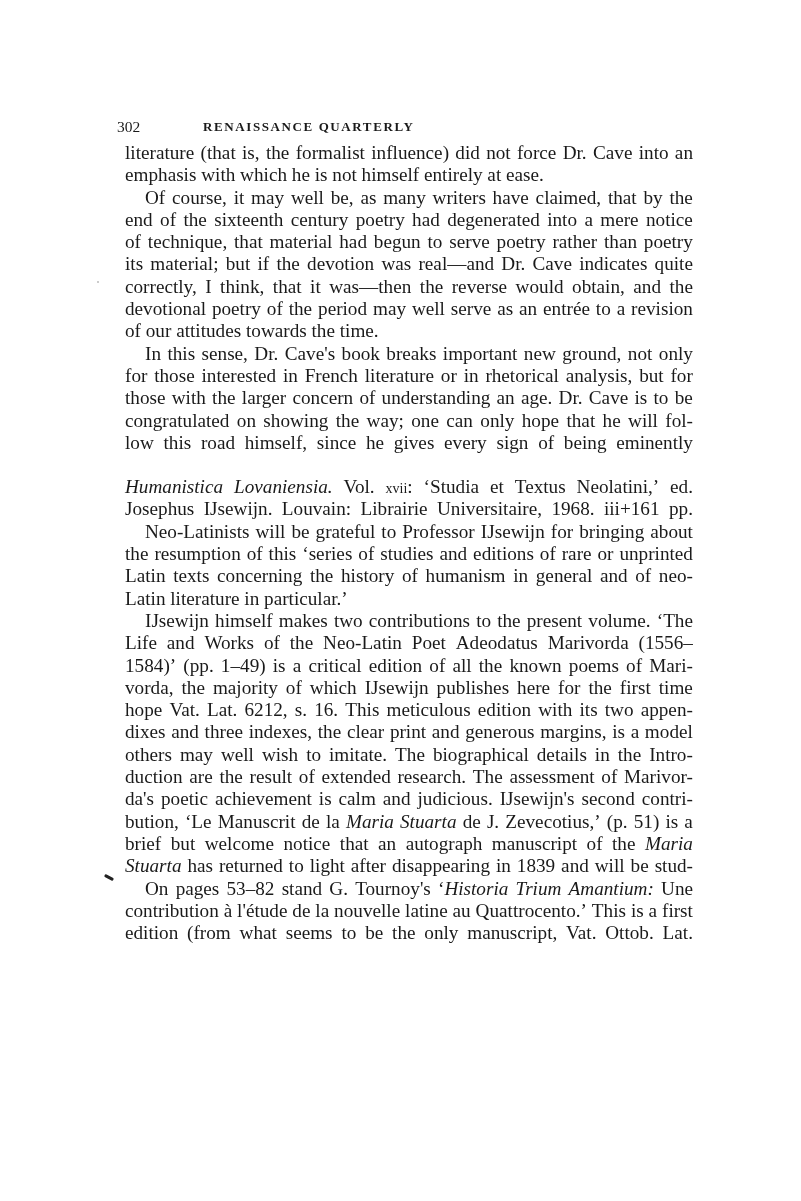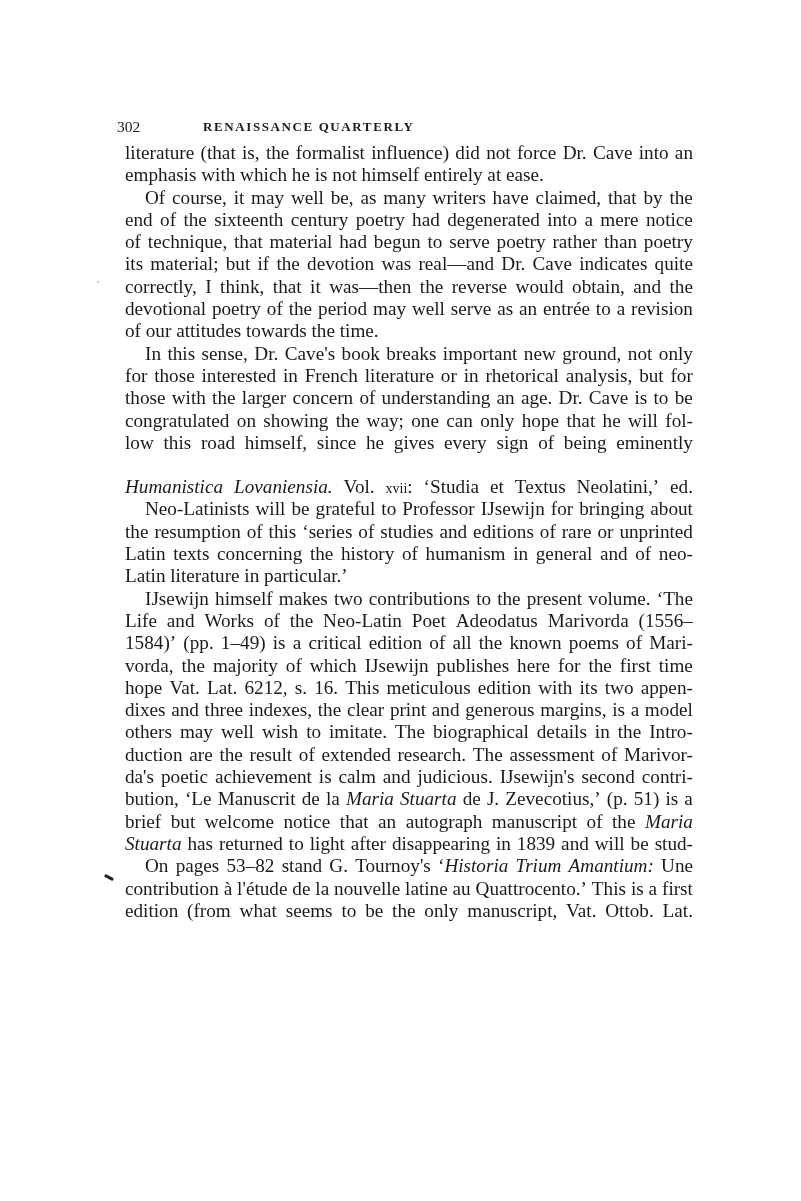--- a/index.html
+++ b/index.html
@@ -229,20 +229,30 @@
       <span class="w"><i>Humanistica</i></span>
       <span class="w"><i>Lovaniensia.</i></span>
       <span class="w">Vol.</span>
       <span class="w"><span style="font-size:14px">xvii</span>:</span>
       <span class="w">‘Studia</span>
       <span class="w">et</span>
       <span class="w">Textus</span>
       <span class="w">Neolatini,’</span>
       <span class="w">ed.</span>
     </div>
+  <div class="line" id="cit2row">
+      <span class="w">Josephus</span>
+      <span class="w">IJsewijn.</span>
+      <span class="w">Louvain:</span>
+      <span class="w">Librairie</span>
+      <span class="w">Universitaire,</span>
+      <span class="w">1968.</span>
+      <span class="w">iii+161</span>
+      <span class="w">pp.</span>
+    </div>
 
   <div id="r2">
       <div class="line indent">
         <span class="w">Neo-Latinists</span>
         <span class="w">will</span>
         <span class="w">be</span>
         <span class="w">grateful</span>
         <span class="w">to</span>
         <span class="w">Professor</span>
         <span class="w">IJsewijn</span>

